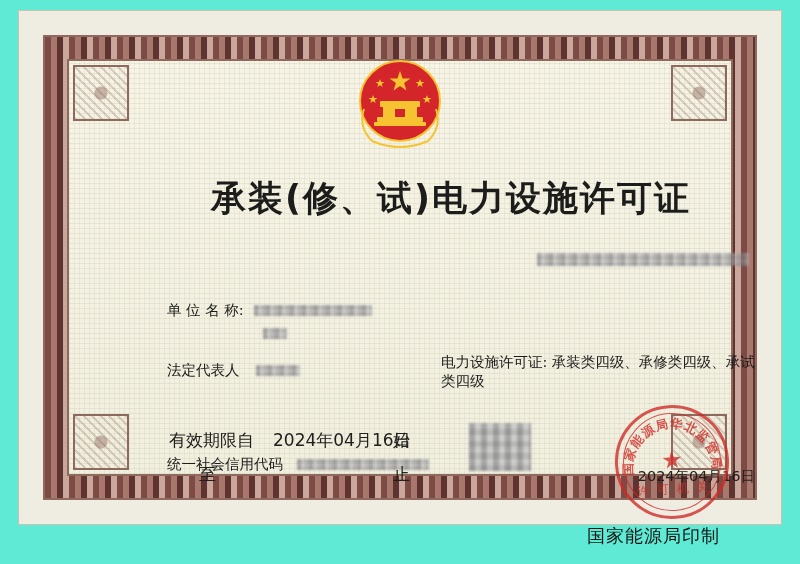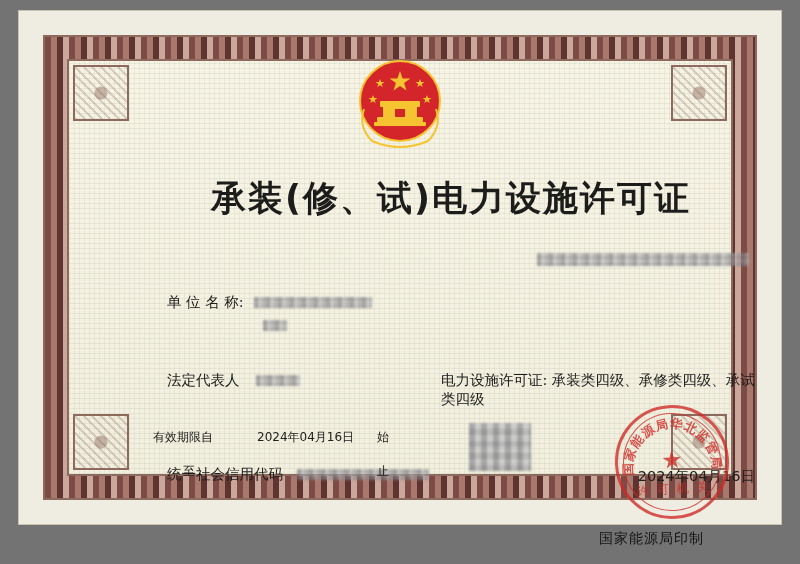--- a/index.html
+++ b/index.html
@@ -11,21 +11,21 @@
     width: 800px;
     height: 564px;
     font-family: "Liberation Sans", sans-serif;
     overflow: hidden;
   }
 
   #page {
     position: relative;
     width: 800px;
     height: 564px;
-    background: #737373;
+    background: #5eead4;
   }
 
   
   .cert-outer {
     position: absolute;
     left: 18px;
     top: 10px;
     width: 764px;
     height: 515px;
     background: #efece2;
@@ -147,21 +147,21 @@
   .redact {
     display: inline-block;
     vertical-align: middle;
     background:
       repeating-linear-gradient(90deg, rgba(120,120,125,0.55) 0 4px, rgba(175,175,180,0.45) 4px 8px, rgba(145,145,150,0.5) 8px 12px),
       repeating-linear-gradient(0deg, rgba(110,110,118,0.30) 0 3px, rgba(190,190,195,0.25) 3px 7px);
     filter: blur(1.1px);
     border-radius: 1px;
   }
 
-  .left-col { position: absolute; left: 28px; top: 0; width: 300px; }
+  .left-col { position: absolute; left: 28px; top: 8px; width: 300px; }
   .right-col { position: absolute; left: 336px; top: 0; width: 292px; }
 
   .r-label {
     font-size: 14.5px;
     font-family: "DejaVu Sans", sans-serif;
     color: #1b1b19;
     white-space: nowrap;
   }
 
   .grade-text {
@@ -174,22 +174,23 @@
   
   .validity {
     position: absolute;
     left: 14px;
     top: 268px;
     width: 610px;
   }
   .v-line {
     position: relative;
     height: 34px;
-    font-size: 12px;
-    font-family: "DejaVu Sans", sans-serif;
+    font-size: 17px;
+    font-family: "DejaVu Sans", sans-serif;
+    margin-left: 16px;
   }
   .v-k { position: absolute; left: 0; }
   .v-date { position: absolute; left: 104px; }
   .v-mark { position: absolute; left: 224px; }
 
   .stamp-date {
     position: absolute;
     right: 8px;
     top: 38px;
     font-size: 14.5px;
@@ -254,23 +255,23 @@
     text-align: center;
     color: #cf2a26;
     font-size: 12px;
     font-family: "DejaVu Sans", sans-serif;
     letter-spacing: 2px;
   }
 
   
   .footer {
     position: absolute;
-    right: 96px;
+    right: 80px;
     bottom: 16px;
-    font-size: 14px;
+    font-size: 18px;
     color: #141413;
     font-family: "DejaVu Sans", sans-serif;
     letter-spacing: 1px;
     text-align: right;
   }
 </style>
 </head>
 <body>
 
 <div id="page">
@@ -294,21 +295,21 @@
           <div class="field-rows">
 
             <div class="row">
               <div class="left-col">
                 <span class="lbl">单 位 名 称:</span>
                 <span class="redact" style="width:118px;height:11px;margin-left:6px;"></span>
                 <div class="redact" style="width:24px;height:11px;margin-top:7px;margin-left:96px;"></div>
               </div>
             </div>
 
-            <div class="row" style="margin-top:44px;">
+            <div class="row" style="margin-top:26px;">
               <div class="left-col">
                 <span class="lbl">法定代表人</span>
                 <span class="redact" style="width:44px;height:11px;margin-left:12px;"></span>
               </div>
               <div class="right-col" style="left:302px;width:326px;">
                 <span class="r-label">电力设施许可证:</span>
                 <span class="grade-text">承装类四级、承修类四级、承试类四级</span>
               </div>
             </div>
 

